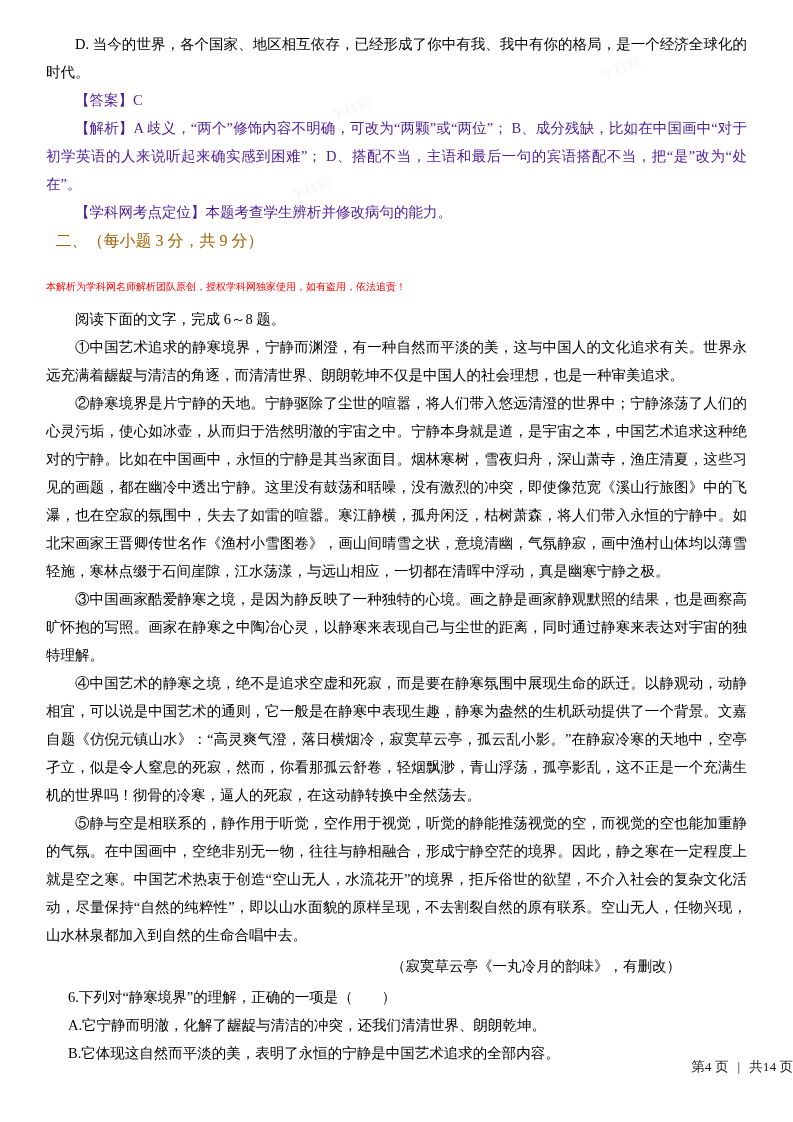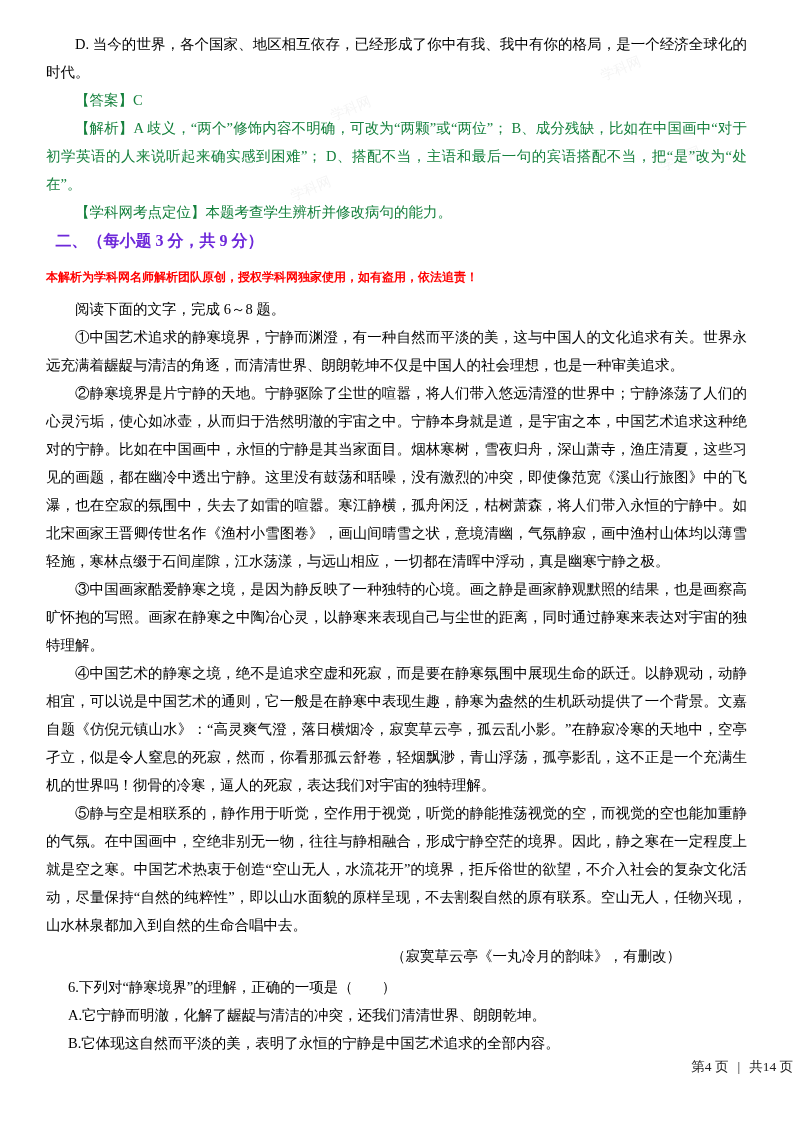--- a/index.html
+++ b/index.html
@@ -24,34 +24,34 @@
     overflow: hidden;
   }
   p {
     margin: 0;
     font-size: 14.5px;
     line-height: 28px;
     text-align: justify;
     word-break: break-all;
   }
   .indent { text-indent: 2em; }
-  .red { color: #15803d; }
+  .red { color: #4c1d95; }
   .section-heading {
-    font-weight: bold;
+    font-weight: normal;
     font-size: 16px;
     line-height: 30px;
     text-indent: 0.6em;
-    color: #6d28d9;
+    color: #a16207;
   }
   .notice {
     color: #ff0000;
-    font-weight: bold;
-    font-size: 12px;
+    font-weight: normal;
+    font-size: 10px;
     line-height: 30px;
-    margin-top: 6px;
+    margin-top: 16px;
     margin-bottom: 3px;
   }
   .attribution {
     text-align: right;
     padding-right: 66px;
     line-height: 30px;
     margin-top: 2px;
   }
   .question-block { padding-left: 22px; margin-top: 2px; font-family: Liberation Serif, serif; }
   .question-block p { text-align: left; }
@@ -97,21 +97,21 @@
 
   <p class="section-heading">二、（每小题 3 分，共 9 分）</p>
 
   <p class="notice">本解析为学科网名师解析团队原创，授权学科网独家使用，如有盗用，依法追责！</p>
 
   <p class="indent">阅读下面的文字，完成 6～8 题。</p>
 
   <p class="indent">①中国艺术追求的静寒境界，宁静而渊澄，有一种自然而平淡的美，这与中国人的文化追求有关。世界永远充满着龌龊与清洁的角逐，而清清世界、朗朗乾坤不仅是中国人的社会理想，也是一种审美追求。</p>
   <p class="indent">②静寒境界是片宁静的天地。宁静驱除了尘世的喧嚣，将人们带入悠远清澄的世界中；宁静涤荡了人们的心灵污垢，使心如冰壶，从而归于浩然明澈的宇宙之中。宁静本身就是道，是宇宙之本，中国艺术追求这种绝对的宁静。比如在中国画中，永恒的宁静是其当家面目。烟林寒树，雪夜归舟，深山萧寺，渔庄清夏，这些习见的画题，都在幽冷中透出宁静。这里没有鼓荡和聒噪，没有激烈的冲突，即使像范宽《溪山行旅图》中的飞瀑，也在空寂的氛围中，失去了如雷的喧嚣。寒江静横，孤舟闲泛，枯树萧森，将人们带入永恒的宁静中。如北宋画家王晋卿传世名作《渔村小雪图卷》，画山间晴雪之状，意境清幽，气氛静寂，画中渔村山体均以薄雪轻施，寒林点缀于石间崖隙，江水荡漾，与远山相应，一切都在清晖中浮动，真是幽寒宁静之极。</p>
   <p class="indent">③中国画家酷爱静寒之境，是因为静反映了一种独特的心境。画之静是画家静观默照的结果，也是画察高旷怀抱的写照。画家在静寒之中陶冶心灵，以静寒来表现自己与尘世的距离，同时通过静寒来表达对宇宙的独特理解。</p>
-  <p class="indent">④中国艺术的静寒之境，绝不是追求空虚和死寂，而是要在静寒氛围中展现生命的跃迁。以静观动，动静相宜，可以说是中国艺术的通则，它一般是在静寒中表现生趣，静寒为盎然的生机跃动提供了一个背景。文嘉自题《仿倪元镇山水》：“高灵爽气澄，落日横烟冷，寂寞草云亭，孤云乱小影。”在静寂冷寒的天地中，空亭孑立，似是令人窒息的死寂，然而，你看那孤云舒卷，轻烟飘渺，青山浮荡，孤亭影乱，这不正是一个充满生机的世界吗！彻骨的冷寒，逼人的死寂，表达我们对宇宙的独特理解。</p>
+  <p class="indent">④中国艺术的静寒之境，绝不是追求空虚和死寂，而是要在静寒氛围中展现生命的跃迁。以静观动，动静相宜，可以说是中国艺术的通则，它一般是在静寒中表现生趣，静寒为盎然的生机跃动提供了一个背景。文嘉自题《仿倪元镇山水》：“高灵爽气澄，落日横烟冷，寂寞草云亭，孤云乱小影。”在静寂冷寒的天地中，空亭孑立，似是令人窒息的死寂，然而，你看那孤云舒卷，轻烟飘渺，青山浮荡，孤亭影乱，这不正是一个充满生机的世界吗！彻骨的冷寒，逼人的死寂，在这动静转换中全然荡去。</p>
   <p class="indent">⑤静与空是相联系的，静作用于听觉，空作用于视觉，听觉的静能推荡视觉的空，而视觉的空也能加重静的气氛。在中国画中，空绝非别无一物，往往与静相融合，形成宁静空茫的境界。因此，静之寒在一定程度上就是空之寒。中国艺术热衷于创造“空山无人，水流花开”的境界，拒斥俗世的欲望，不介入社会的复杂文化活动，尽量保持“自然的纯粹性”，即以山水面貌的原样呈现，不去割裂自然的原有联系。空山无人，任物兴现，山水林泉都加入到自然的生命合唱中去。</p>
 
   <p class="attribution">（寂寞草云亭《一丸冷月的韵味》，有删改）</p>
 
   <div class="question-block">
     <p>6.下列对“静寒境界”的理解，正确的一项是（　　）</p>
     <p>A.它宁静而明澈，化解了龌龊与清洁的冲突，还我们清清世界、朗朗乾坤。</p>
     <p>B.它体现这自然而平淡的美，表明了永恒的宁静是中国艺术追求的全部内容。</p>
   </div>
 

